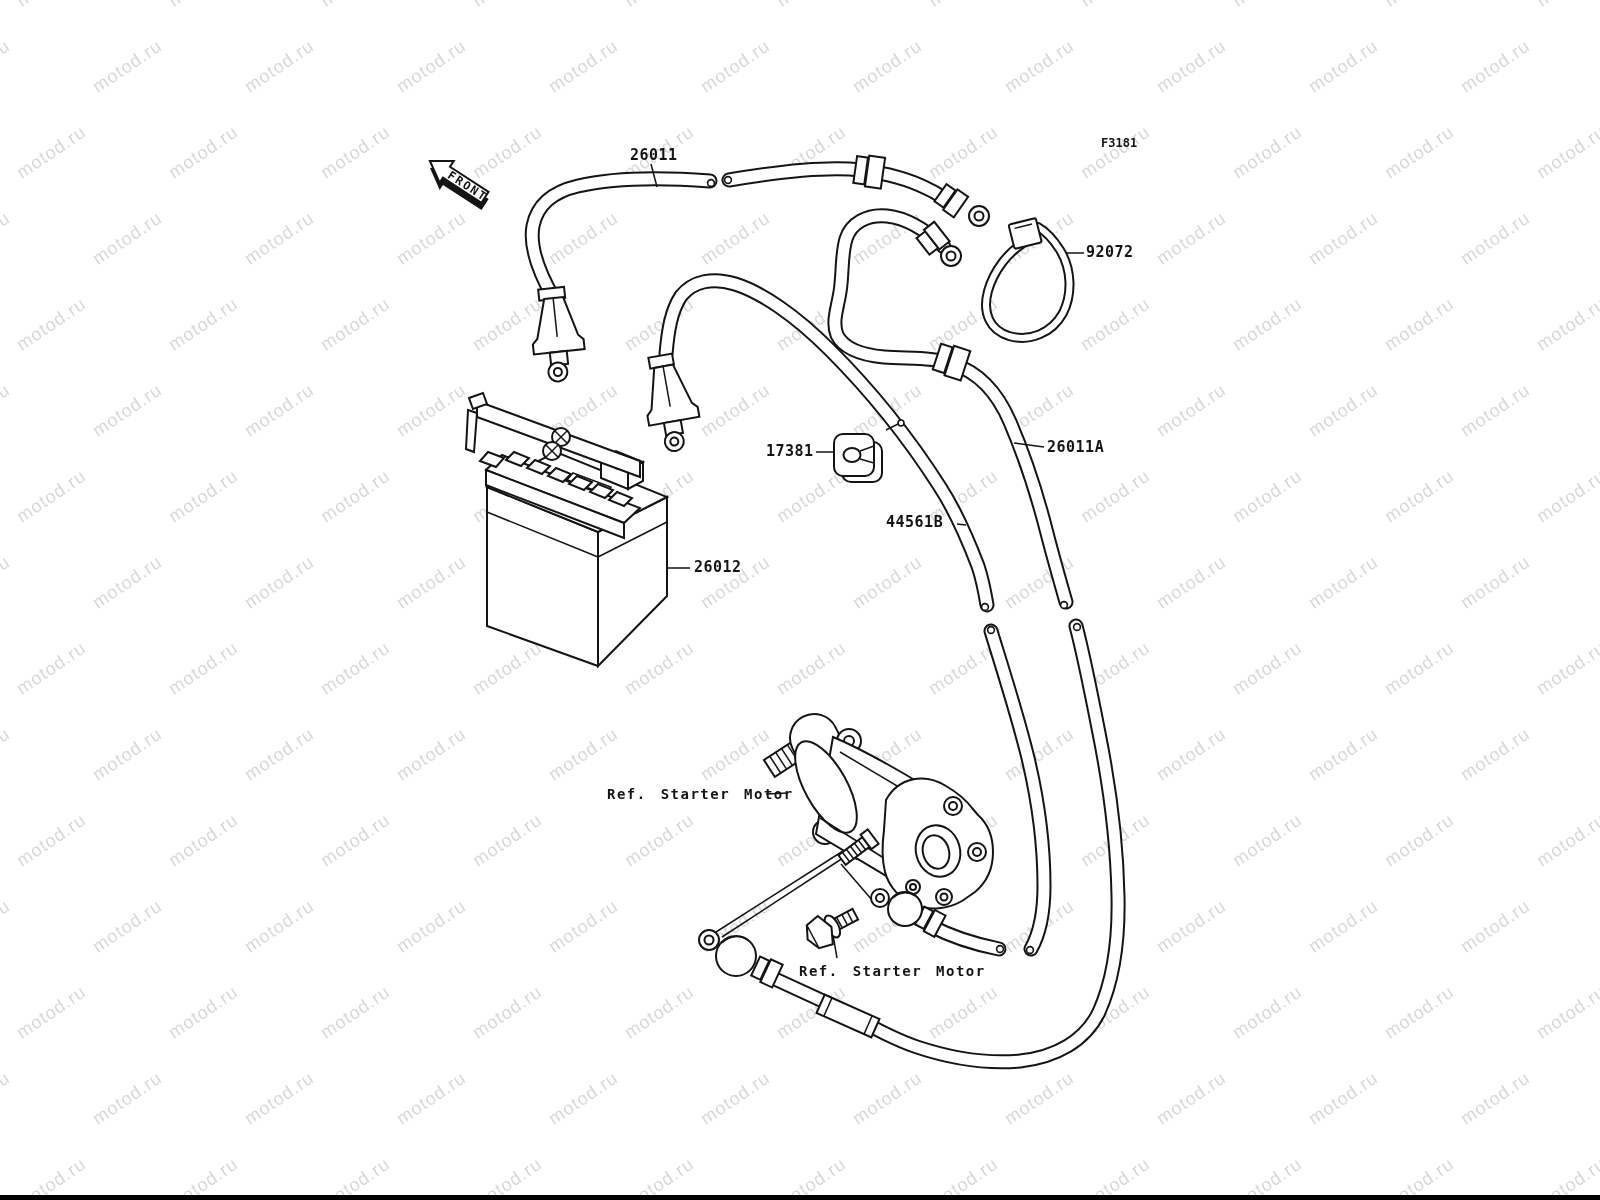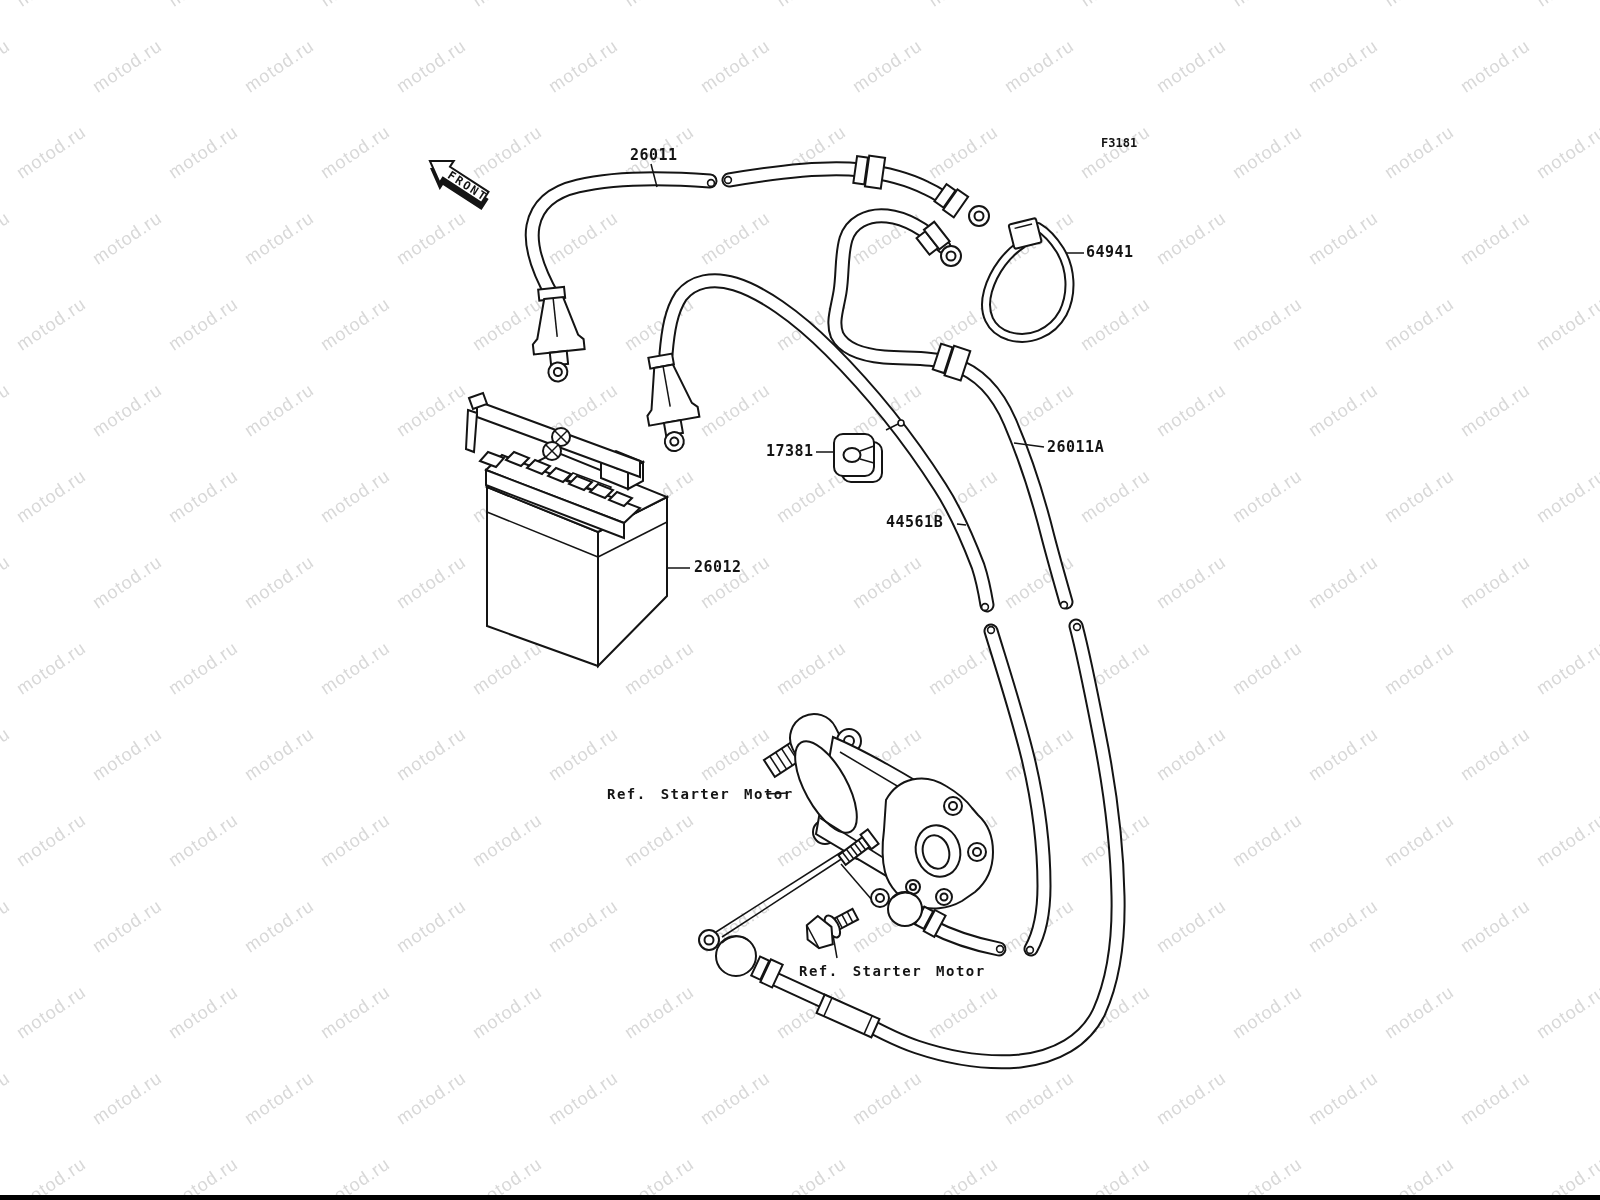--- a/index.html
+++ b/index.html
@@ -453,21 +453,21 @@
 
   <g transform="translate(437,150) rotate(33)">
     <path d="M4,19 L24,6 L24,13 L70,13 L70,26 L24,26 L24,32 Z" fill="#141414"></path>
     <path class="wfill" d="M0,13 L20,0 L20,7 L66,7 L66,20 L20,20 L20,26 Z"></path>
     <text x="23" y="17.5" font-size="11.5" font-weight="bold" letter-spacing="2" fill="#141414" font-family="DejaVu Sans Mono, monospace">FRONT</text>
   </g>
 </svg>
 
 <div class="lbl" style="left:630px;top:146px;">26011</div>
 <div class="lbl lbl-small" style="left:1101px;top:136px;">F3181</div>
-<div class="lbl" style="left:1086px;top:243px;">64941</div>
+<div class="lbl" style="left:1086px;top:243px;">92072</div>
 <div class="lbl" style="left:766px;top:442px;">17381</div>
 <div class="lbl" style="left:1047px;top:438px;">26011A</div>
 <div class="lbl" style="left:886px;top:513px;">44561B</div>
 <div class="lbl" style="left:694px;top:558px;">26012</div>
 <div class="lbl lbl-ref" style="left:607px;top:786px;">Ref. Starter Motor</div>
 <div class="lbl lbl-ref" style="left:799px;top:963px;">Ref. Starter Motor</div>
 
 <div class="footer-bar" style="background: rgb(0, 0, 0);"></div>
 
 </body></html>

